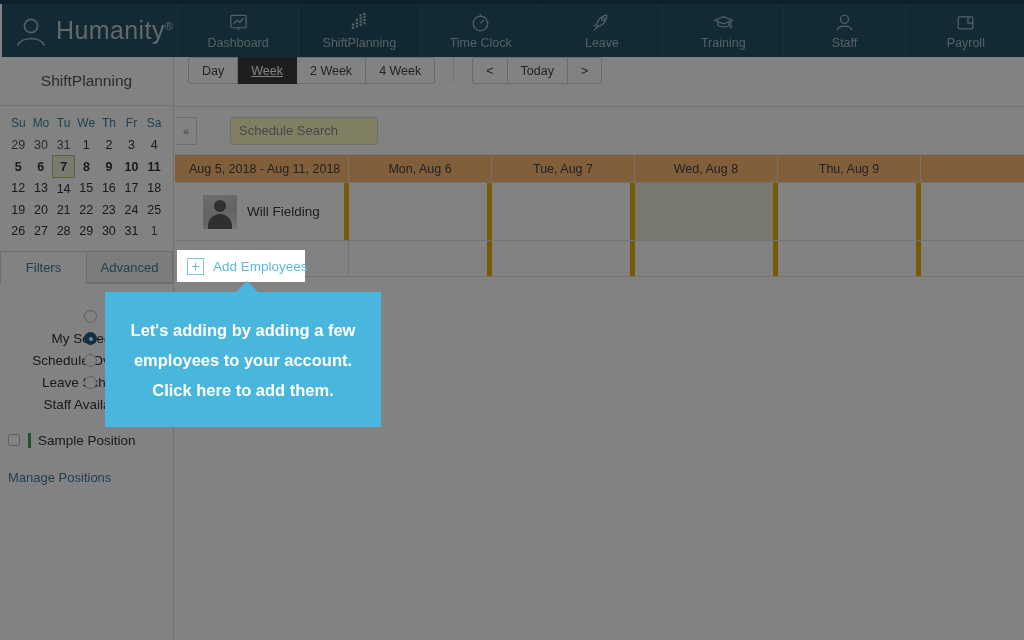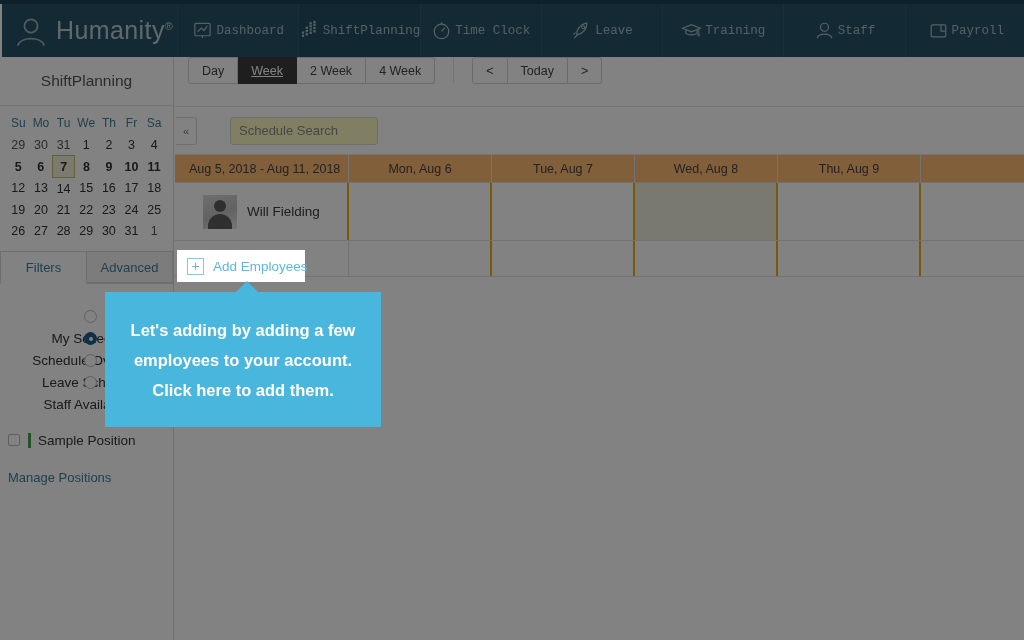--- a/index.html
+++ b/index.html
@@ -51,29 +51,29 @@
     color: #bfcdd4;
   }
   .nav {
     flex: 1 1 auto;
     display: flex; align-items: stretch;
   }
   .nav-item {
     flex: 1 1 0;
     min-width: 0;
     display: flex;
+    flex-direction: column;
     align-items: center;
     justify-content: center;
     gap: 3px;
     border-left: 1px solid #2e5c70;
     color: #a9bcc5;
     font-size: 12.5px;
     position: relative;
     box-sizing: border-box;
-    font-family: Liberation Mono, monospace;
   }
   .nav-item.active { background: #234e60; }
   .nav-item .nav-ico { height: 22px; display: flex; align-items: center; }
   .nav-item .nav-label { white-space: nowrap; }
 
   
   .sidebar {
     position: absolute; left: 0; top: 57px;
     width: 174px; height: 583px;
     background: #ffffff;
@@ -278,21 +278,21 @@
     box-sizing: border-box;
   }
   .c-name { width: 174px; flex: 0 0 174px; padding-left: 14px; }
   .c-day  { flex: 0 0 143px; width: 143px; justify-content: center; }
   .grid-row {
     display: flex;
     height: 57px;
     border-bottom: 1px solid #e2e2e2;
   }
   .grid-row .cell {
-    border-right: 2px solid #eab308;
+    border-right: 5px solid #eab308;
     box-sizing: border-box;
     display: flex; 
   }
   .grid-row .cell.today { background: #efeddc; }
   .emp {
     display: flex; align-items: center; gap: 10px;
     padding-left: 14px;
   }
   .avatar {
     width: 34px; height: 34px;

